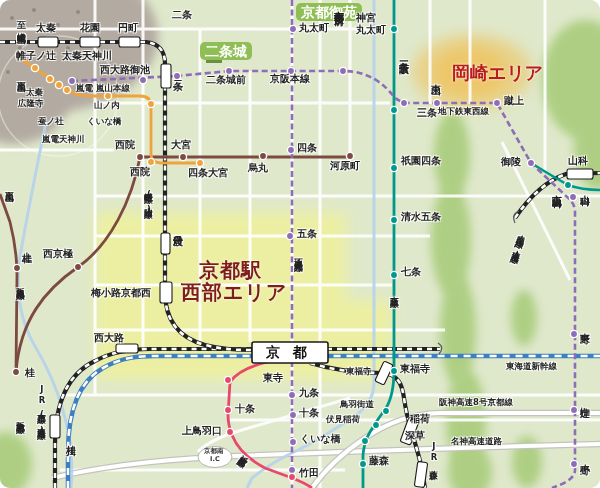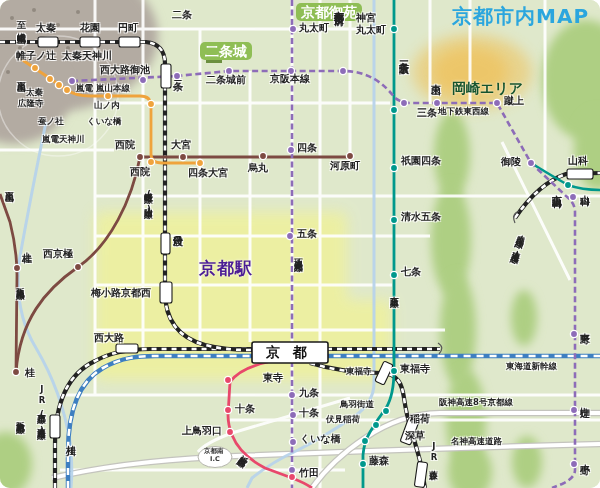--- a/index.html
+++ b/index.html
@@ -6,22 +6,22 @@
   #stage{position:relative;width:600px;height:488px;overflow:hidden;border-radius:10px;background:#dfe8cb;}
   #geo{position:absolute;left:0;top:0;}
   #labels{position:absolute;left:0;top:0;width:600px;height:488px;}
   .lbl{position:absolute;font-size:10px;font-weight:bold;color:#222;white-space:pre;line-height:1.05;
        text-shadow:1px 1px 0 rgba(255,255,255,.75),-1px -1px 0 rgba(255,255,255,.75),1px -1px 0 rgba(255,255,255,.75),-1px 1px 0 rgba(255,255,255,.75);}
   .v{writing-mode:vertical-rl;text-orientation:upright;letter-spacing:1px;}
   .s{font-size:8.5px;}
   .line{font-size:8.5px;color:#222;}
   .dir{font-size:9px;}
   .title{font-size:20px;color:#2ba6de;letter-spacing:1px;text-shadow:none;}
-  .okazaki{font-size:14px;color:#14532d;text-shadow:0 0 3px rgba(255,255,255,.9);margin-top:17px;}
-  .west{font-size:17px;color:#4c1d95;letter-spacing:1px;text-shadow:0 0 3px rgba(255,255,255,.9);}
+  .okazaki{font-size:18px;color:#b91c1c;text-shadow:0 0 3px rgba(255,255,255,.9);}
+  .west{font-size:20px;color:#7f1d1d;letter-spacing:1px;text-shadow:0 0 3px rgba(255,255,255,.9);}
   .pill{background:#8fbe55;color:#fff;font-size:14px;padding:1.5px 5px;border-radius:5px;text-shadow:none;}
   .ic{font-size:6.5px;color:#333;text-shadow:none;}
   .kyoto{font-size:14px;letter-spacing:4px;color:#111;text-shadow:none;}
 </style>
 </head>
 <body>
 
 <div id="stage">
 <svg id="geo" width="600" height="488" viewBox="0 0 600 488">
   <defs>
@@ -191,23 +191,23 @@
         <circle cx="151" cy="104" r="3.6" fill="#efa33c" stroke="#ffffff" stroke-width="1.4"></circle>
         <circle cx="151" cy="162" r="3.6" fill="#efa33c" stroke="#ffffff" stroke-width="1.4"></circle>
         <circle cx="200" cy="163" r="3.6" fill="#efa33c" stroke="#ffffff" stroke-width="1.4"></circle>
         <circle cx="228" cy="380" r="3.6" fill="#e8486b" stroke="#ffffff" stroke-width="1.4"></circle>
         <circle cx="228" cy="410" r="3.6" fill="#e8486b" stroke="#ffffff" stroke-width="1.4"></circle>
         <circle cx="230" cy="432" r="3.6" fill="#e8486b" stroke="#ffffff" stroke-width="1.4"></circle>
         <circle cx="292" cy="477" r="3.6" fill="#e8486b" stroke="#ffffff" stroke-width="1.4"></circle>
       </g>
 </svg>
 <div id="labels">
-      <div class="lbl title" style="left: 452px; top: 6px;">京都市内MAP</div>
       <div class="lbl okazaki" style="left: 452px; top: 64px;">岡崎エリア</div>
       <div class="lbl west" style="left: 199px; top: 260px;">京都駅</div>
+      <div class="lbl west" style="left: 181px; top: 282px;">西部エリア</div>
       <div class="lbl pill" style="left: 296px; top: 3px;">京都御苑</div>
       <div class="lbl pill" style="left: 200px; top: 42px;">二条城</div>
       <div class="lbl v dir" style="left: 16px; top: 13px;">至 嵯峨嵐山</div>
       <div class="lbl v dir" style="left: 16px; top: 74px;">至嵐山</div>
       <div class="lbl v dir" style="left: 4px; top: 184px;">至嵐山</div>
       <div class="lbl " style="left: 36px; top: 23px;">太秦</div>
       <div class="lbl " style="left: 80px; top: 23px;">花園</div>
       <div class="lbl " style="left: 118px; top: 23px;">円町</div>
       <div class="lbl " style="left: 172px; top: 10px;">二条</div>
       <div class="lbl v" style="left: 172px; top: 227px;">丹波口</div>

